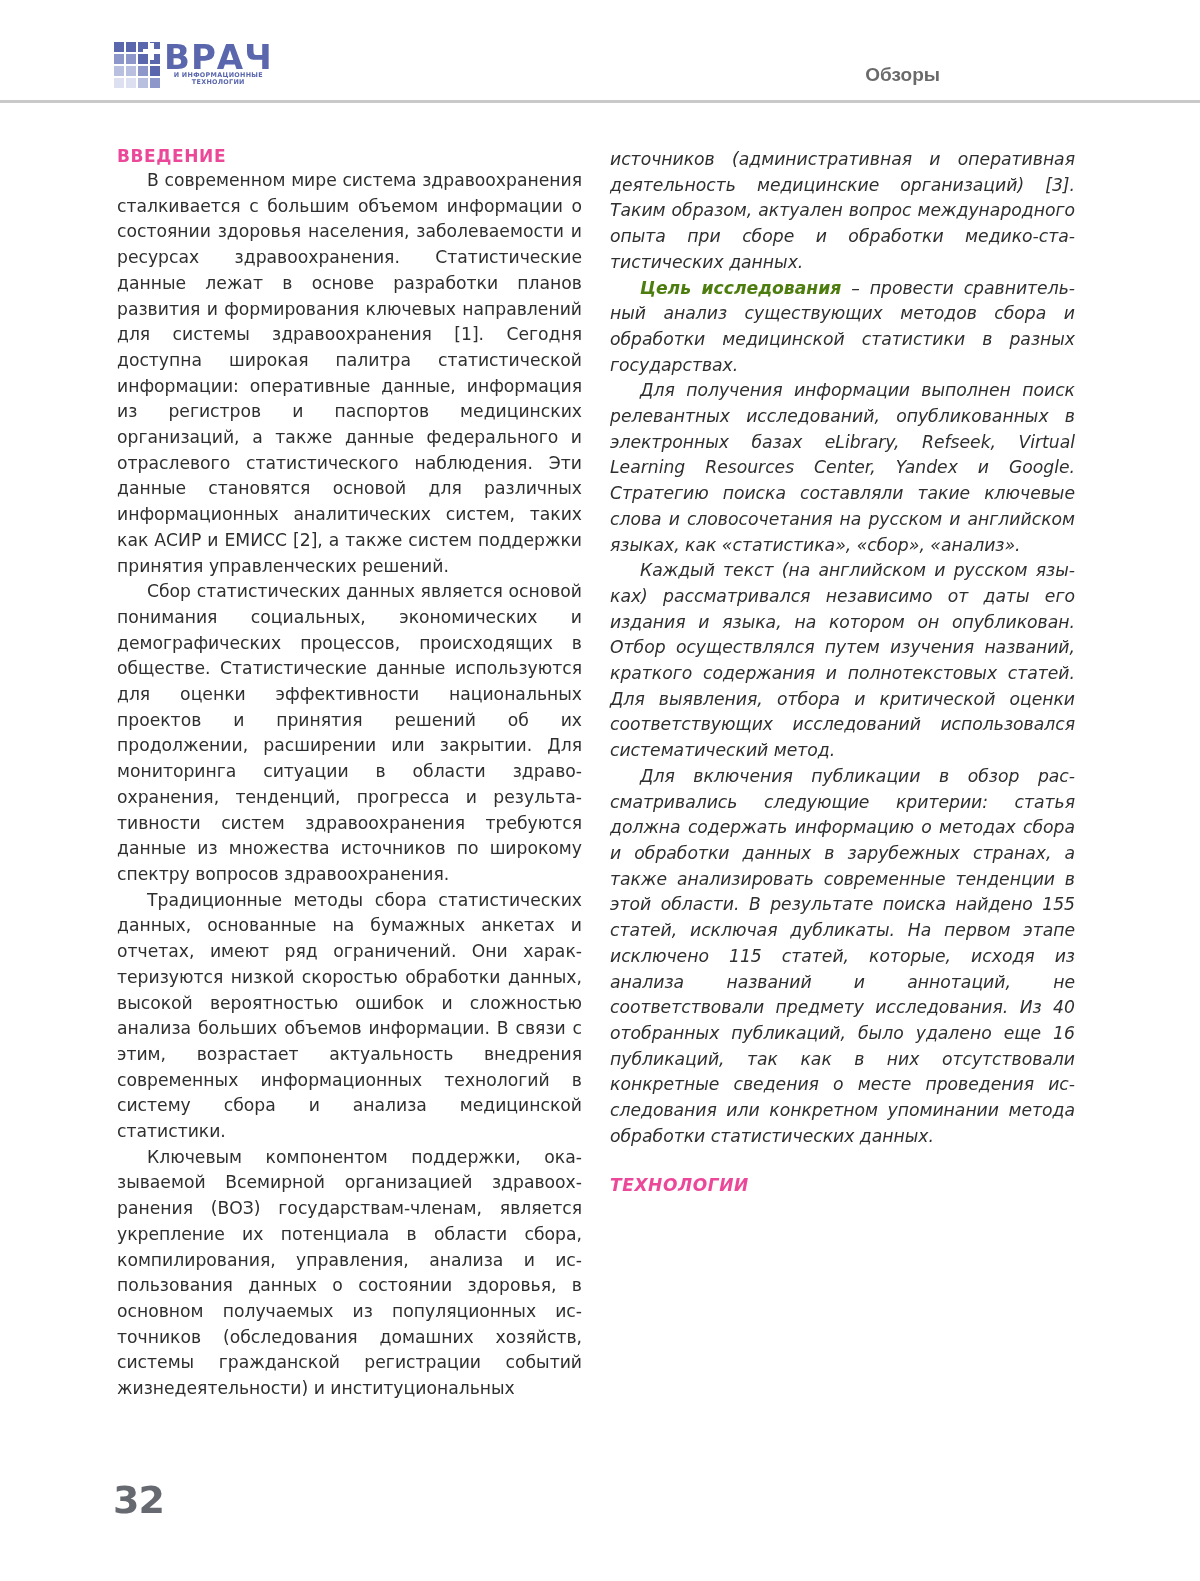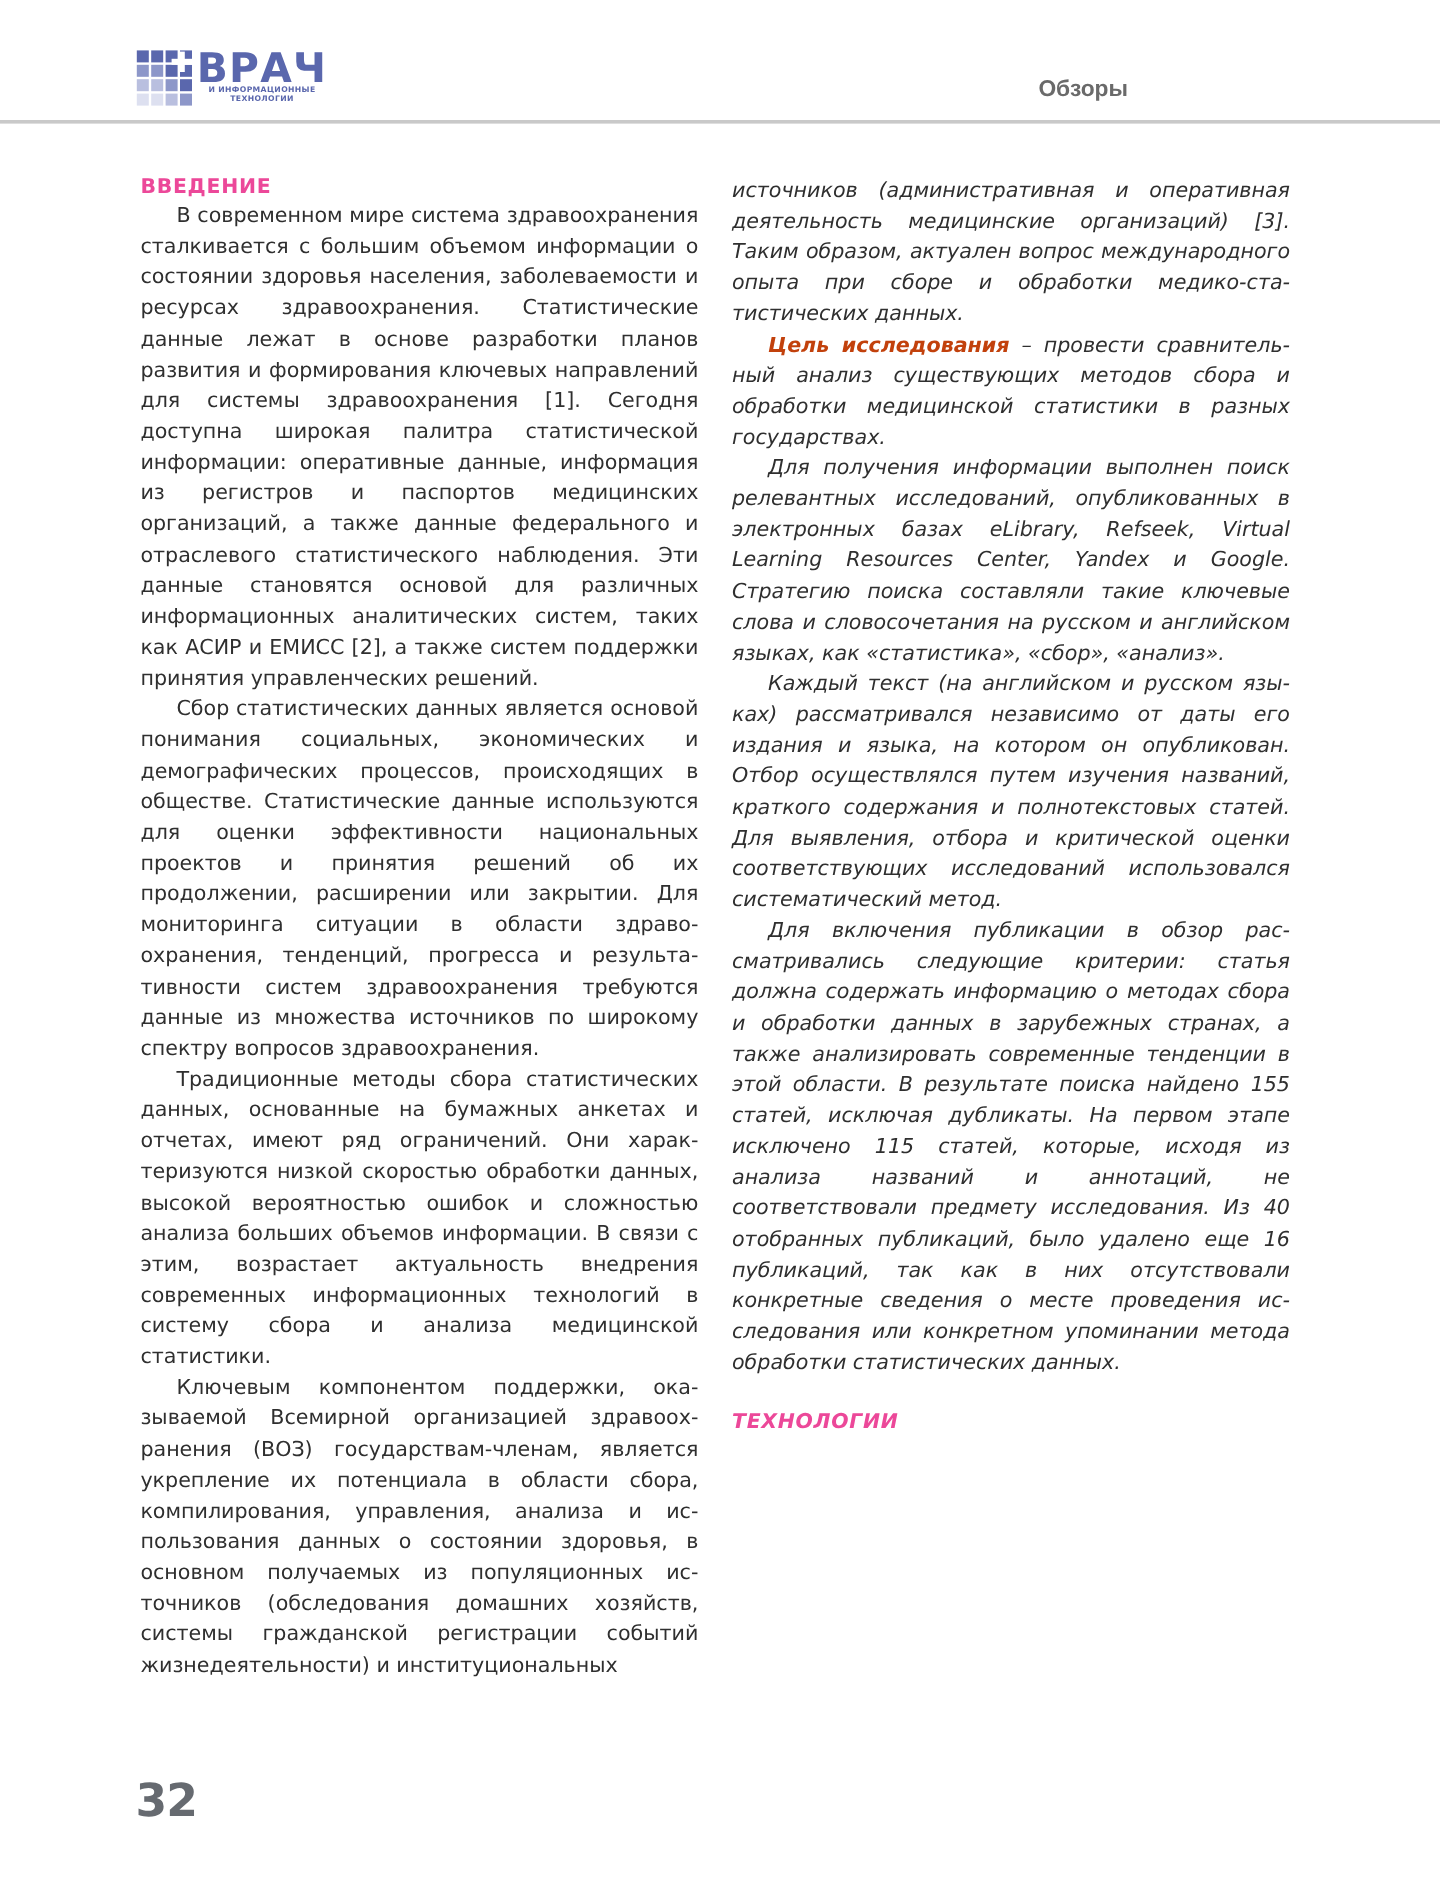--- a/index.html
+++ b/index.html
@@ -18,21 +18,21 @@
   .section-label { position: absolute; right: 132px; top: 64px; font-family: Liberation Sans, sans-serif; font-weight: bold; font-size: 19px; color: #6a6a6a; }
   .rule { position: absolute; left: 0; top: 100px; width: 1200px; height: 3px; background: #c9c9c9; }
   .col { position: absolute; top: 145px; width: 465px; font-size: 17.2px; line-height: 25.7px; text-align: justify; hyphens: manual; color: #2f2f2f; }
   .col.left { left: 117px; }
   .col.right { left: 610px; top: 147px; font-style: italic; }
   .col p { margin: 0; text-indent: 30px; }
   .col p.noindent { text-indent: 0; }
   .h { font-family: "DejaVu Sans", sans-serif; font-weight: bold; font-size: 17px; line-height: 22px; letter-spacing: 0.6px; color: #ec4899; margin: 0; }
   .h.spaced { margin-top: 25px; margin-bottom: 2px; }
   .col.left .h { margin-bottom: 1px; }
-  b.strong { font-weight: bold; color: #c2410c; }
+  b.strong { font-weight: bold; color: #4d7c0f; }
   .page-number { position: absolute; left: 113px; top: 1478px; font-family: "DejaVu Sans", sans-serif; font-weight: bold; font-size: 38px; color: #666a70; letter-spacing: -1px; }
 </style>
 </head>
 <body>
 
 <header class="header">
   <div class="logo">
     <div class="logo-grid">
       <span style="background: rgb(90, 103, 173);"></span>
         <span style="background: rgb(90, 103, 173);"></span>

